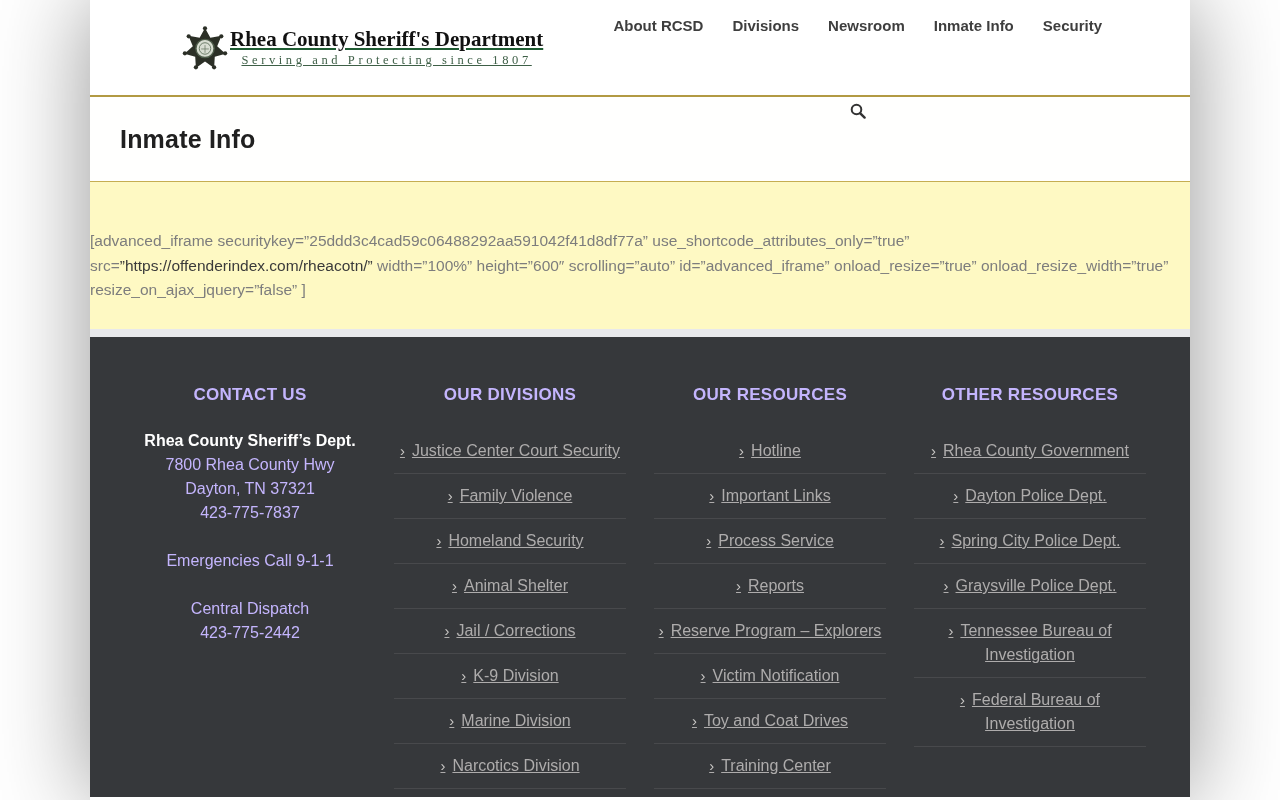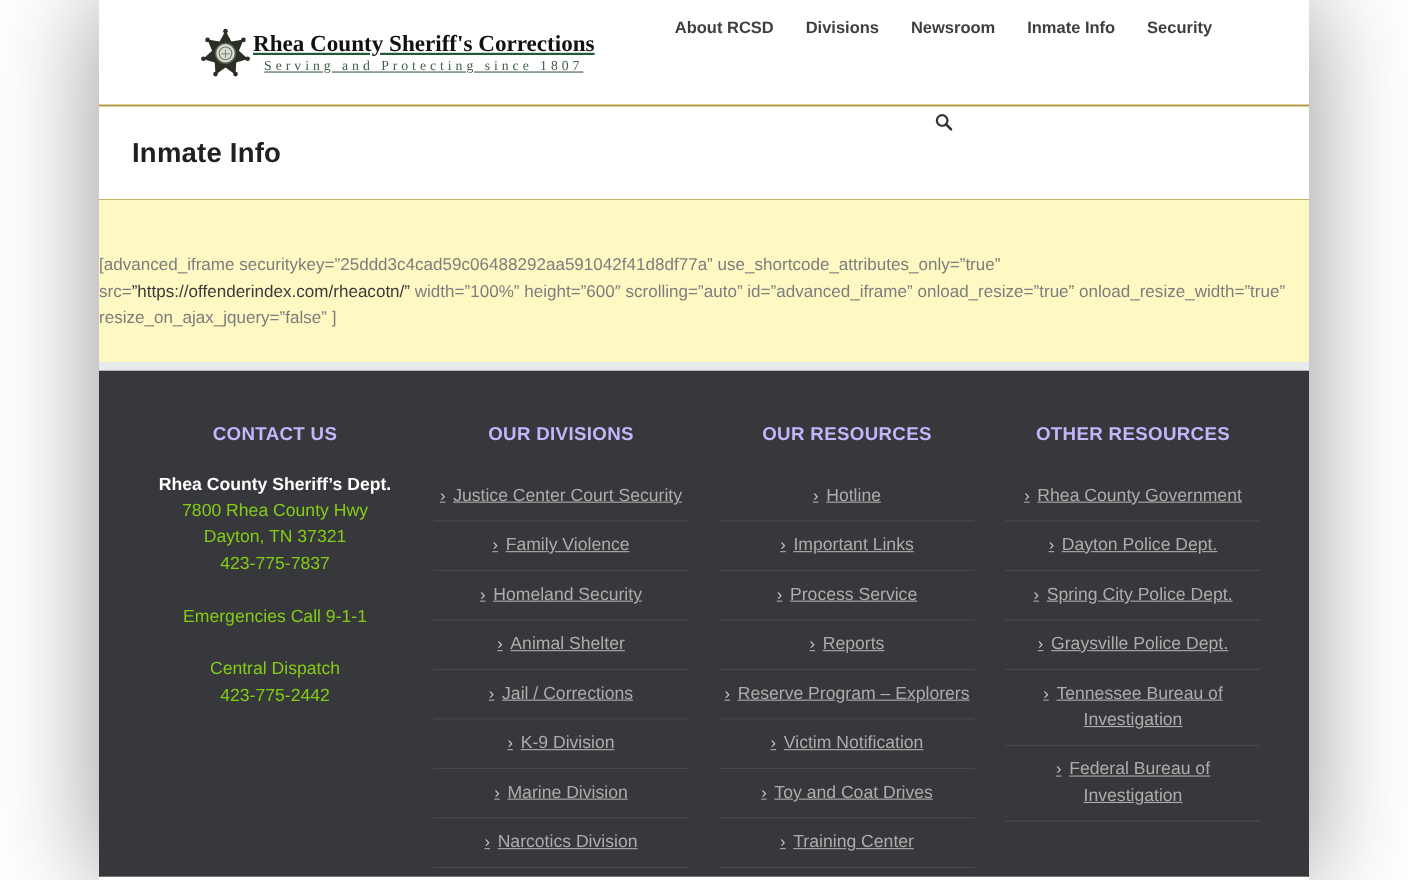--- a/index.html
+++ b/index.html
@@ -39,21 +39,21 @@
   .pre-footer-strip { height:8px; background:#e8e9eb; }
 
   
   .site-footer { background:#36383b; height:460px; overflow:hidden;
                  padding:48px 44px 0; display:grid;
                  grid-template-columns:repeat(4,1fr); column-gap:28px; }
   .f-col h3 { font-size:17px; font-weight:bold; color:#c4b5fd; text-align:center;
               letter-spacing:.3px; margin-bottom:24px; }
   .contact-groups { margin-top:12px; }
   .c-group { margin-bottom:24px; }
-  .c-group p { color:#84cc16; font-size:16px; line-height:24px; text-align:center; }
+  .c-group p { color:#c4b5fd; font-size:16px; line-height:24px; text-align:center; }
   .c-group:first-child p:first-child { font-weight:bold; color:#ffffff; }
   .f-links { list-style:none; }
   .f-links li { border-bottom:1px solid rgba(255,255,255,0.09); padding:10px 0;
                 text-align:center; font-size:16px; line-height:24px; color:#aeacac;
                 cursor:pointer;text-decoration:underline; }
   .chev { color:#c9c7c5; margin-right:7px; font-size:15px; }
 </style>
 </head>
 <body>
 
@@ -68,21 +68,21 @@
         <circle cx="45" cy="28.6" r="2.2" fill="#2b2f26"></circle>
           <circle cx="33.5" cy="43.2" r="2.2" fill="#2b2f26"></circle>
         <circle cx="14.5" cy="43.2" r="2.2" fill="#2b2f26"></circle>
           <circle cx="3" cy="28.6" r="2.2" fill="#2b2f26"></circle>
         <circle cx="7" cy="10.8" r="2.2" fill="#2b2f26"></circle>
         <circle cx="24" cy="23.5" r="9.5" fill="#d8ddd2" stroke="#4e5c4a" stroke-width="1.5"></circle>
         <circle cx="24" cy="23.5" r="6" fill="none" stroke="#6b7a66" stroke-width="1"></circle>
         <path d="M20 24 h8 M24 20 v8" stroke="#6b7a66" stroke-width="0.8"></path>
       </svg>
       <span class="logo-text">
-        <span class="logo-title">Rhea County Sheriff's Corrections</span>
+        <span class="logo-title">Rhea County Sheriff's Department</span>
         <span class="logo-tagline">Serving and Protecting since 1807</span>
       </span>
     </a>
     <nav class="main-nav">
       <span id="nav-items" style="display:flex;gap:29px;">
           <a class="nav-item">About RCSD</a>
           <a class="nav-item">Divisions</a>
           <a class="nav-item">Newsroom</a>
           <a class="nav-item">Inmate Info</a>
           <a class="nav-item">Security</a>

